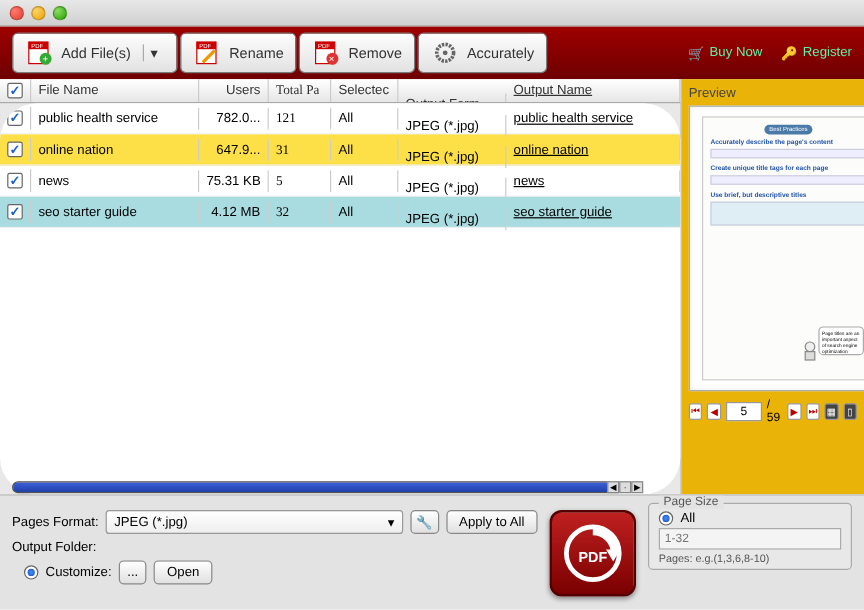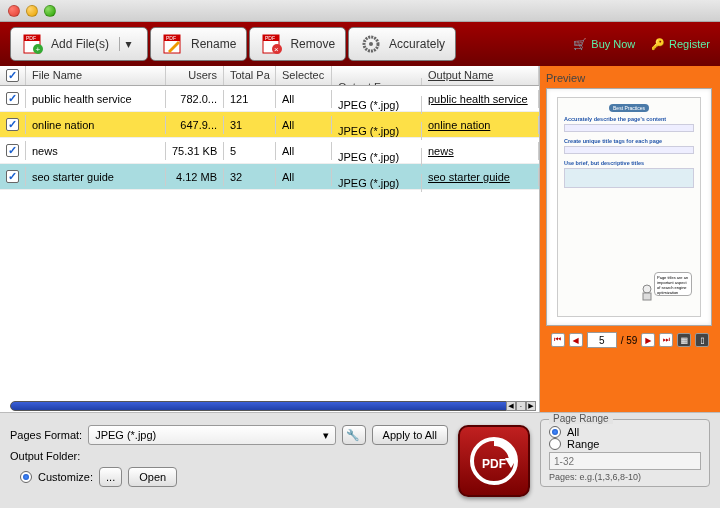--- a/index.html
+++ b/index.html
@@ -18,31 +18,31 @@
 .toolbar-right { margin-left: auto; display: flex; gap: 16px; }
 .tlink { color: #5df0a8; font-size: 11px; display: flex; align-items: center; gap: 4px; cursor: pointer; }
 .main { display: flex; height: 346px; }
 .left { flex: 1; display: flex; flex-direction: column; border-right: 1px solid #bbb; }
 .thead { display: flex; background: linear-gradient(#fff,#e6e6e6); border-bottom: 1px solid #aaa; height: 20px; }
 .th, .td { border-right: 1px solid #ccc; padding: 3px 6px; overflow: hidden; white-space: nowrap; font-size: 11px; }
 .th { color: #333; }
 .col-cb { width: 26px; display: flex; align-items: center; justify-content: center; }
 .col-name { width: 140px; }
 .col-size { width: 58px; text-align: right; }
-.col-total { width: 52px; }
+.col-total { width: 52px; font-family: Liberation Serif, serif; }
 .col-sel { width: 56px; }
 .col-form { width: 90px; margin-top: 12px; }
 .col-out { flex: 1; text-decoration: underline; }
-.tbody { flex: 1; background: #fff; overflow: auto; }
+.tbody { flex: 1; background: #fff; overflow: auto; border-radius: 31px; }
 .trow { display: flex; height: 26px; align-items: center; border-bottom: 1px solid #eee; }
 .trow.alt { background: #fde047; }
 .trow.selected { background: #a9dce0; }
 .cb { width: 13px; height: 13px; border: 1px solid #666; border-radius: 2px; display: flex; align-items: center; justify-content: center; background: #fff; }
 .cb::after { content: "✓"; color: #1a5fce; font-size: 11px; font-weight: bold; }
-.right { width: 180px; padding: 6px; background: #f97316; }
+.right { width: 152px; padding: 6px; background: #eab308; }
 .preview-label { font-size: 11px; color: #444; margin-bottom: 4px; }
 .preview-box { width: 166px; height: 238px; background: #fff; border: 1px solid #aaa; box-shadow: inset 0 0 4px rgba(0,0,0,0.1); position: relative; overflow: hidden; }
 .preview-page { position: absolute; left: 10px; top: 8px; right: 10px; bottom: 8px; border: 1px solid #ccc; background: #fcfcfa; font-size: 5px; padding: 6px; }
 .pv-header { background: #4a7aa8; color: #fff; font-size: 5px; padding: 1px 3px; border-radius: 6px; width: 40px; margin: 0 auto 4px; text-align: center; }
 .pv-sec { margin-bottom: 6px; }
 .pv-title { color: #2255aa; font-weight: bold; font-size: 5.5px; }
 .pv-sub { background: #eef; border: 0.5px solid #ccd; height: 8px; margin: 2px 0; }
 .pv-callout { position: absolute; right: 8px; bottom: 20px; width: 38px; height: 24px; background: #fff; border: 0.5px solid #aaa; border-radius: 4px; font-size: 4px; padding: 2px; }
 .pv-mascot { position: absolute; right: 46px; bottom: 14px; width: 14px; height: 18px; }
 .navbar { display: flex; align-items: center; gap: 4px; margin-top: 6px; justify-content: center; }
@@ -264,26 +264,22 @@
   <div class="big-btn">
     <svg width="50" height="50">
         <circle cx="25" cy="25" r="22" fill="none" stroke="#fff" stroke-width="4"></circle>
         <path d="M25 3 A22 22 0 0 1 47 25 L40 25 A15 15 0 0 0 25 10 Z" fill="#fff"></path>
         <polygon points="36,22 48,22 42,32" fill="#fff"></polygon>
         <text x="13" y="32" font-size="12" fill="#fff" font-weight="bold">PDF</text>
       </svg>
   </div>
   <div class="fcol2">
     <div class="fieldset">
-      <div class="legend">Page Range</div>
+      <div class="legend">Page Size</div>
       <div class="frow">
           <span class="radio on"></span>
           <span>All</span>
         </div>
-      <div class="frow">
-          <span class="radio"></span>
-          <span>Range</span>
-        </div>
       <input class="range-input" placeholder="1-32" style="">
       <div style="font-size:9px;color:#555">Pages: e.g.(1,3,6,8-10)</div>
     </div>
   </div>
 </div>
 
 </body></html>

